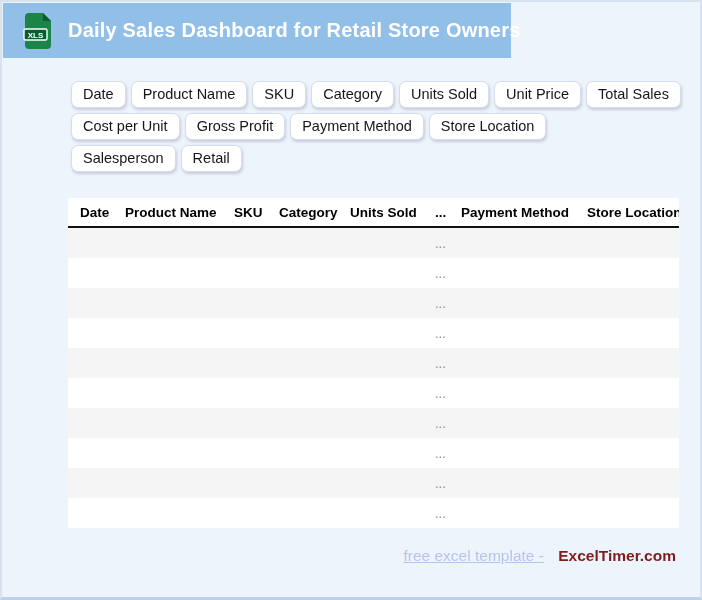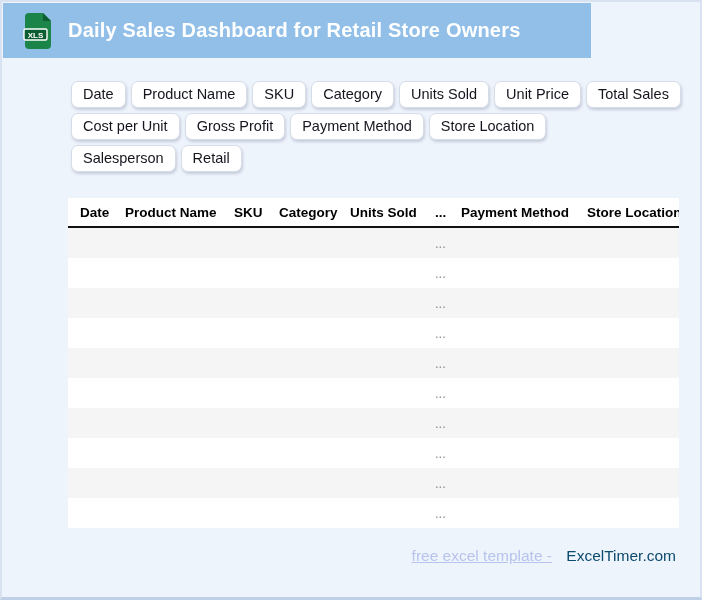--- a/index.html
+++ b/index.html
@@ -13,21 +13,21 @@
     position: relative;
     box-sizing: border-box;
     width: 702px; height: 600px;
     background: #eef4fc;
     border: 2px solid #d9e2f0;
     border-bottom: 3px solid #bfd0e6;
   }
   
   .header-bar {
     position: absolute; left: 1px; top: 1px;
-    width: 588px; height: 55px;
+    width: 508px; height: 55px;
     background: #92bfe8;
     display: flex; align-items: center;
   }
   .xls-icon { margin-left: 20px; width: 30px; height: 38px; flex: 0 0 auto; }
   .header-title {
     margin-left: 15px;
     color: #ffffff;
     font-size: 20px;
     font-weight: 700;
     letter-spacing: 0.2px;
@@ -95,21 +95,21 @@
   }
   .data-table tbody tr:nth-child(odd)  td { background: #f5f5f6; }
   .data-table tbody tr:nth-child(even) td { background: #ffffff; }
   
   .footer {
     position: absolute; right: 24px; top: 545px;
     font-size: 15.5px;
     white-space: nowrap;
   }
   .footer .free-text { color: #b7c3ec; font-weight: 400; text-decoration: underline; }
-  .footer .brand { color: #0c4a6e; font-weight: 400; margin-left: 10px; cursor: pointer; }
+  .footer .brand { color: #7f1d1d; font-weight: 700; margin-left: 10px; cursor: pointer; }
 </style>
 </head>
 <body>
 
 <div class="page">
 
   <div class="header-bar">
     <svg class="xls-icon" viewBox="0 0 30 38">
       <path d="M6 1 h14 l8 8 v24 a4 4 0 0 1 -4 4 h-18 a4 4 0 0 1 -4 -4 v-28 a4 4 0 0 1 4 -4 z" fill="#1b8549"></path>
       <path d="M20 1 l8 8 h-8 z" fill="#0d5e33"></path>

